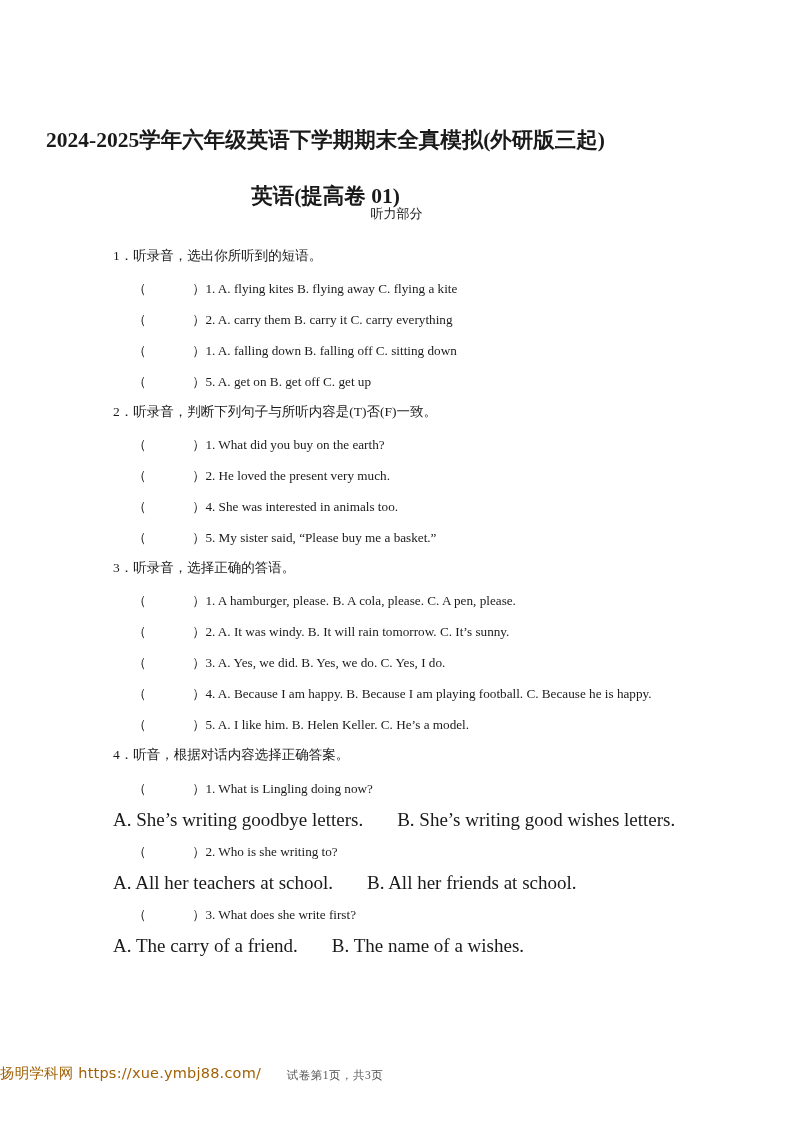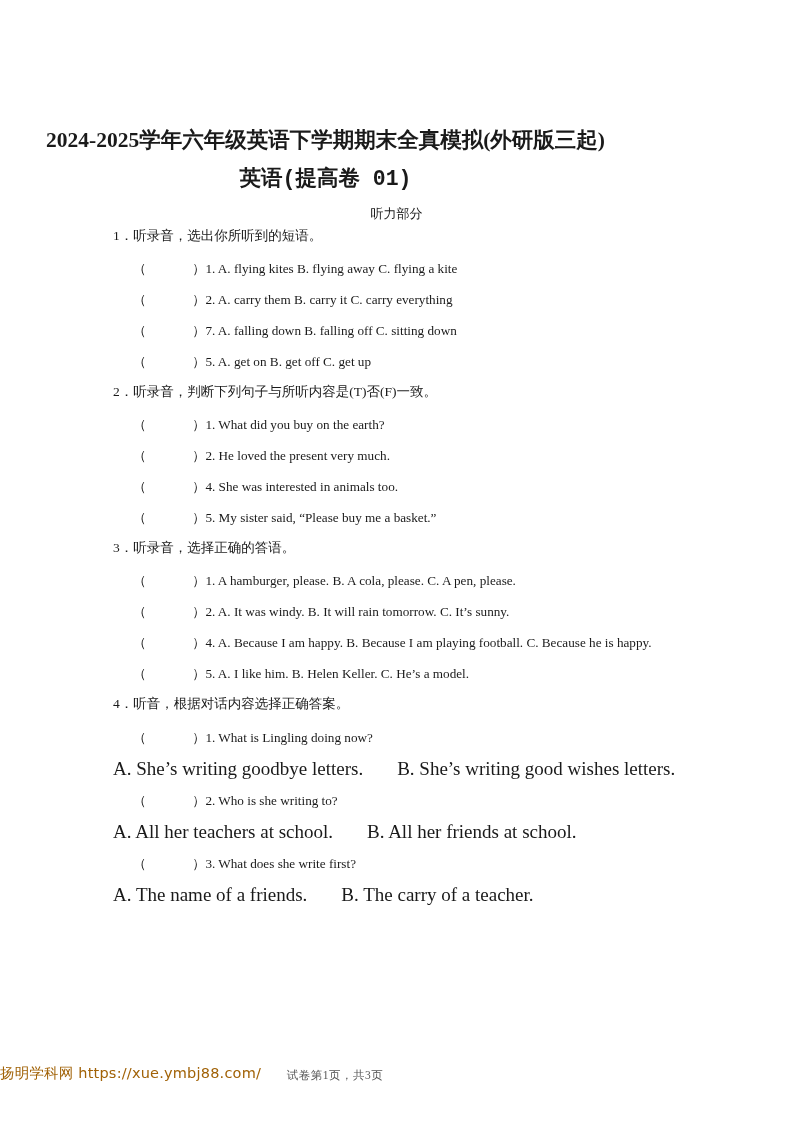--- a/index.html
+++ b/index.html
@@ -33,39 +33,38 @@
     text-align: center;
   }
   .doc-title-line {
     font-size: 21.5px;
     font-weight: bold;
     letter-spacing: 0px;
     line-height: 36px;
     white-space: nowrap;
   }
   .doc-title-line.second {
-    margin-top: 3px;
-    font-family: Liberation Mono, monospace;
+    margin-top: 20px;
   }
 
   .section-head {
     position: absolute;
     left: 0;
     top: 204px;
     width: 793px;
     text-align: center;
     font-size: 13px;
     line-height: 20px;
   }
 
   
   .content {
     position: absolute;
     left: 113px;
-    top: 216px;
+    top: 236px;
     width: 600px;
   }
 
   .q-head {
     font-size: 13.5px;
     line-height: 22px;
     margin: 0 0 0 0;
     padding-top: 9px;
     padding-bottom: 1px;
     white-space: nowrap;
@@ -145,21 +144,21 @@
     <div class="q-block">
       <div class="q-head">1．听录音，选出你所听到的短语。</div>
 
       <div class="opt-line">
         <span class="paren-open">（</span><span class="paren-gap"></span><span class="body">）1. A. flying kites    B. flying away    C. flying a kite</span>
       </div>
       <div class="opt-line">
         <span class="paren-open">（</span><span class="paren-gap"></span><span class="body">）2. A. carry them    B. carry it    C. carry everything</span>
       </div>
       <div class="opt-line">
-        <span class="paren-open">（</span><span class="paren-gap"></span><span class="body">）7. A. falling down B. falling off    C. sitting down</span>
+        <span class="paren-open">（</span><span class="paren-gap"></span><span class="body">）1. A. falling down B. falling off    C. sitting down</span>
       </div>
       <div class="opt-line">
         <span class="paren-open">（</span><span class="paren-gap"></span><span class="body">）5. A. get on    B. get off    C. get up</span>
       </div>
     </div>
 
     <div class="q-block">
       <div class="q-head">2．听录音，判断下列句子与所听内容是(T)否(F)一致。</div>
 
       <div class="opt-line">
@@ -179,20 +178,23 @@
     <div class="q-block">
       <div class="q-head">3．听录音，选择正确的答语。</div>
 
       <div class="opt-line">
         <span class="paren-open">（</span><span class="paren-gap"></span><span class="body">）1. A hamburger, please.    B. A cola, please.    C. A pen, please.</span>
       </div>
       <div class="opt-line">
         <span class="paren-open">（</span><span class="paren-gap"></span><span class="body">）2. A. It was windy.    B. It will rain tomorrow.    C. It’s sunny.</span>
       </div>
       <div class="opt-line">
+        <span class="paren-open">（</span><span class="paren-gap"></span><span class="body">）3. A. Yes, we did.    B. Yes, we do.    C. Yes, I do.</span>
+      </div>
+      <div class="opt-line">
         <span class="paren-open">（</span><span class="paren-gap"></span><span class="body">）4. A. Because I am happy.    B. Because I am playing football.    C. Because he is happy.</span>
       </div>
       <div class="opt-line">
         <span class="paren-open">（</span><span class="paren-gap"></span><span class="body">）5. A. I like him.    B. Helen Keller.    C. He’s a model.</span>
       </div>
     </div>
 
     <div class="q-block q4-block">
       <div class="q-head">4．听音，根据对话内容选择正确答案。</div>
 
@@ -207,21 +209,21 @@
         <span class="paren-open">（</span><span class="paren-gap"></span><span class="body">）2. Who is she writing to?</span>
       </div>
       <div class="ab-line">
         <span>A. All her teachers at school.</span><span class="opt-b">B. All her friends at school.</span>
       </div>
 
       <div class="opt-line">
         <span class="paren-open">（</span><span class="paren-gap"></span><span class="body">）3. What does she write first?</span>
       </div>
       <div class="ab-line">
-        <span>A. The name of a friends.</span><span class="opt-b">B. The carry of a teacher.</span>
+        <span>A. The carry of a friend.</span><span class="opt-b">B. The name of a wishes.</span>
       </div>
     </div>
 
   </div>
 
   <div class="watermark">扬明学科网 https://xue.ymbj88.com/</div>
 
   <div class="footer">试卷第1页，共3页</div>
 
 </div>

